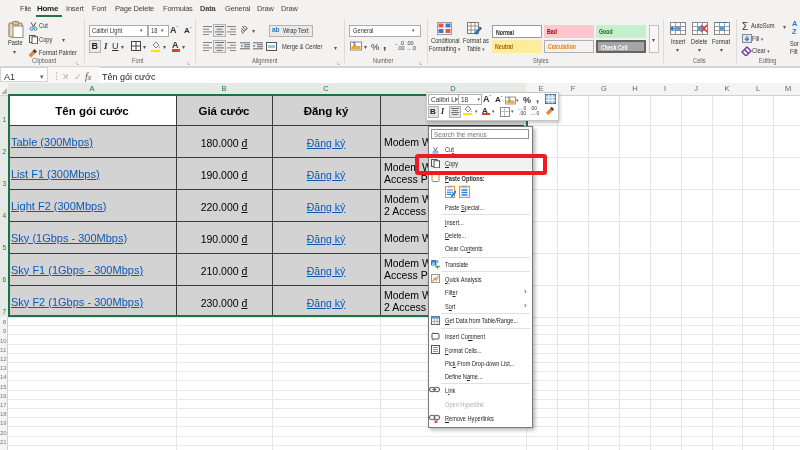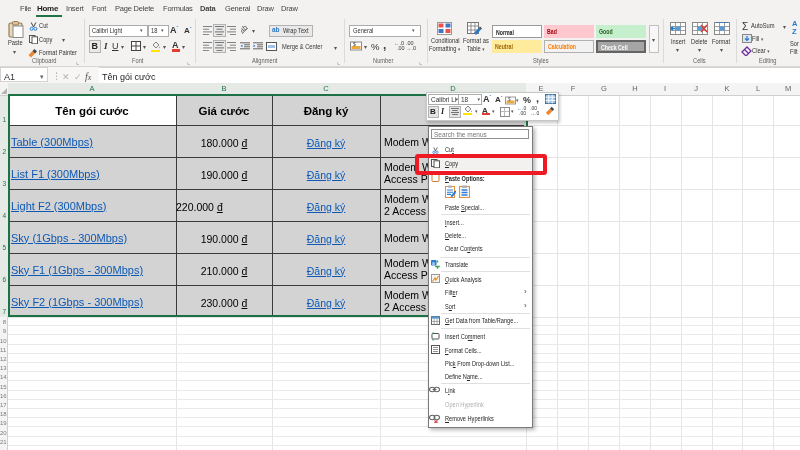--- a/index.html
+++ b/index.html
@@ -351,21 +351,21 @@
 
 <div class="t link" style="left:11px;top:135.5px;font-size:11px;">Table (300Mbps)</div>
 <div class="t link" style="left:11px;top:167.5px;font-size:11px;">List F1 (300Mbps)</div>
 <div class="t link" style="left:11px;top:199.5px;font-size:11px;">Light F2 (300Mbps)</div>
 <div class="t link" style="left:11px;top:231.5px;font-size:11px;">Sky (1Gbps - 300Mbps)</div>
 <div class="t link" style="left:11px;top:263.5px;font-size:11px;">Sky F1 (1Gbps - 300Mbps)</div>
 <div class="t link" style="left:11px;top:295.5px;font-size:11px;">Sky F2 (1Gbps - 300Mbps)</div>
 
 <div class="t" style="left:176px;top:137.0px;width:96px;text-align:center;font-size:10.5px;color:#000;">180.000 <span style="text-decoration:underline;">đ</span></div>
 <div class="t" style="left:176px;top:169.0px;width:96px;text-align:center;font-size:10.5px;color:#000;">190.000 <span style="text-decoration:underline;">đ</span></div>
-<div class="t" style="left:176px;top:201.0px;width:96px;text-align:left;font-size:10.5px;color:#000;">220.000 <span style="text-decoration:underline;">đ</span></div>
+<div class="t" style="left:176px;top:201.0px;width:96px;text-align:center;font-size:10.5px;color:#000;">220.000 <span style="text-decoration:underline;">đ</span></div>
 <div class="t" style="left:176px;top:233.0px;width:96px;text-align:center;font-size:10.5px;color:#000;">190.000 <span style="text-decoration:underline;">đ</span></div>
 <div class="t" style="left:176px;top:265.0px;width:96px;text-align:center;font-size:10.5px;color:#000;">210.000 <span style="text-decoration:underline;">đ</span></div>
 <div class="t" style="left:176px;top:297.0px;width:96px;text-align:center;font-size:10.5px;color:#000;">230.000 <span style="text-decoration:underline;">đ</span></div>
 
 <div class="t link" style="left:272px;top:136.5px;width:108px;text-align:center;font-size:10.5px;">Đăng ký</div>
 <div class="t link" style="left:272px;top:168.5px;width:108px;text-align:center;font-size:10.5px;">Đăng ký</div>
 <div class="t link" style="left:272px;top:200.5px;width:108px;text-align:center;font-size:10.5px;">Đăng ký</div>
 <div class="t link" style="left:272px;top:232.5px;width:108px;text-align:center;font-size:10.5px;">Đăng ký</div>
 <div class="t link" style="left:272px;top:264.5px;width:108px;text-align:center;font-size:10.5px;">Đăng ký</div>
 <div class="t link" style="left:272px;top:296.5px;width:108px;text-align:center;font-size:10.5px;">Đăng ký</div>

